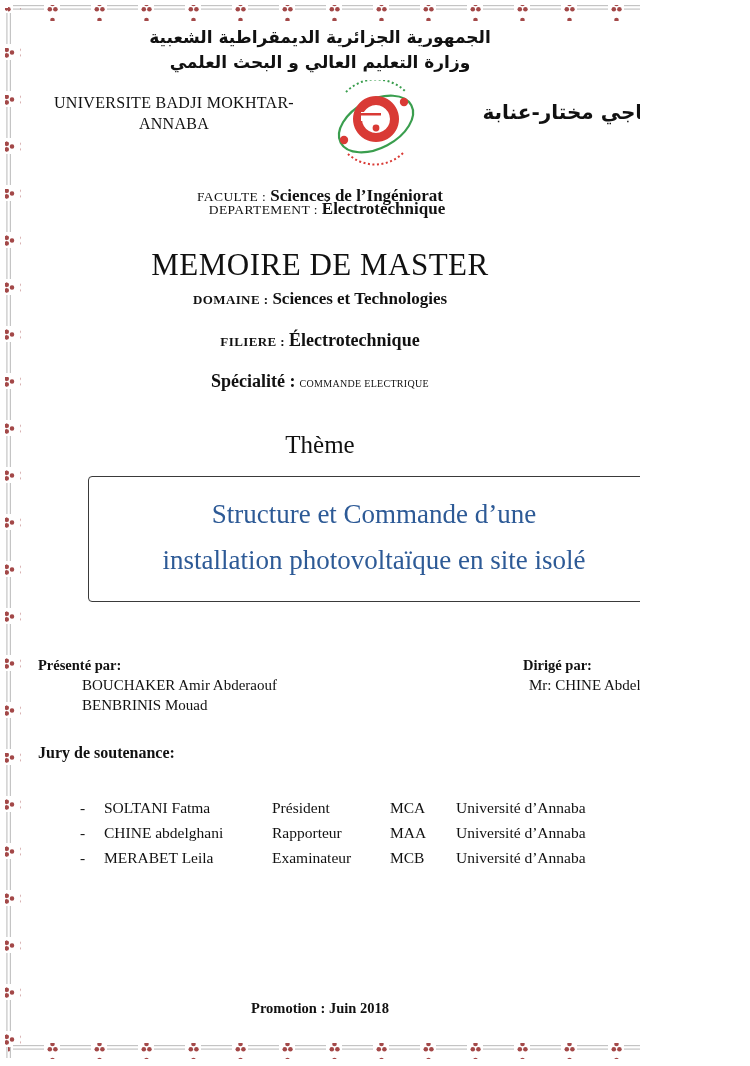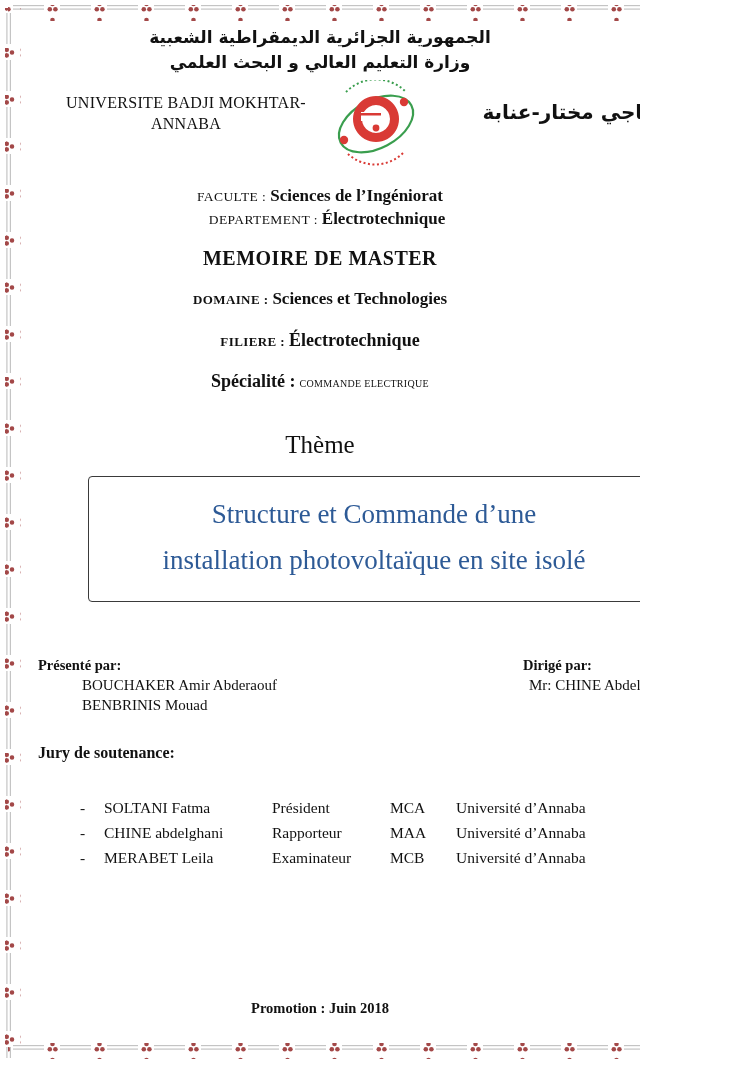--- a/index.html
+++ b/index.html
@@ -10,21 +10,21 @@
   .border-svg{position:absolute;left:0;top:0;width:750px;height:1066px;pointer-events:none;}
   .abs{position:absolute;}
   .ctr{left:0;right:0;text-align:center;}
   .ar{direction:rtl;font-family:"DejaVu Sans","Liberation Serif",serif;}
   .arabic-top{font-size:17px;font-weight:bold;letter-spacing:.2px;}
   .univ-en{font-size:16px;line-height:21px;text-align:center;letter-spacing:.3px;}
   .univ-ar{font-size:20px;font-weight:bold;text-align:right;}
   .line-label{font-size:13.5px;letter-spacing:.4px;}
   .line-label-bold{font-size:13px;font-weight:bold;letter-spacing:.4px;}
   .line-value{font-size:17px;font-weight:bold;}
-  .memoire{font-size:20px;font-weight:bold;letter-spacing:.5px;}
+  .memoire{font-size:31px;font-weight:normal;letter-spacing:.5px;}
   .theme{font-size:25px;}
   .title-box{
     left:88px;top:476px;width:572px;height:126px;border:1.6px solid #3a3a3a;
     border-radius:4px;box-sizing:border-box;text-align:center;padding-top:14px;
   }
   .title-line{font-size:27px;line-height:46px;color:#2d5a96;}
   .small-bold{font-size:14.5px;font-weight:bold;}
   .body-txt{font-size:15px;margin-left:44px;}
   .jury-head{font-size:16px;font-weight:bold;}
   .jury-row{position:absolute;left:80px;width:600px;display:flex;font-size:15.5px;}
@@ -61,21 +61,21 @@
     </defs>
     <rect x="8" y="5" width="734" height="16" fill="url(#bh)"></rect>
     <rect x="8" y="1043" width="734" height="16" fill="url(#bh)"></rect>
     <rect x="5" y="8" width="16" height="1050" fill="url(#bv)"></rect>
     <rect x="727" y="8" width="16" height="1050" fill="url(#bv)"></rect>
   </svg>
 
   <div class="abs ctr ar arabic-top" style="top:27px;">الجمهورية الجزائرية الديمقراطية الشعبية</div>
   <div class="abs ctr ar arabic-top" style="top:52px;">وزارة التعليم العالي و البحث العلمي</div>
 
-  <div class="abs left-col univ-en" style="top:92px;left:36px;width:300px;">
+  <div class="abs left-col univ-en" style="top:92px;left:24px;width:300px;">
     <div>UNIVERSITE BADJI MOKHTAR-</div>
     <div>ANNABA</div>
   </div>
 
   <svg class="abs" style="left:330px;top:80px;" width="92" height="92" viewBox="0 0 92 92" xmlns="http://www.w3.org/2000/svg">
     <g transform="rotate(-28 46 44)">
       <ellipse cx="46" cy="44" rx="40" ry="24" fill="none" stroke="#3a9e4e" stroke-width="2.2"></ellipse>
     </g>
     <circle cx="74" cy="22" r="4.2" fill="#d93a35"></circle>
     <circle cx="14" cy="60" r="4.2" fill="#d93a35"></circle>
@@ -86,21 +86,21 @@
     <path d="M16 12 a 42 42 0 0 1 60 0" fill="none" stroke="#3a9e4e" stroke-width="2" stroke-dasharray="2 2.5"></path>
     <path d="M18 74 a 40 40 0 0 0 56 -2" fill="none" stroke="#d93a35" stroke-width="2" stroke-dasharray="2 2.5"></path>
   </svg>
 
   <div class="abs ar univ-ar" style="top:100px;left:440px;width:275px;">جامعة باجي مختار-عنابة</div>
 
   <div class="abs ctr" style="top:186px;">
     <span class="line-label">FACULTE :</span>
     <span class="line-value">Sciences de l’Ingéniorat</span>
   </div>
-  <div class="abs ctr" style="top:209px;padding-left:14px;">
+  <div class="abs ctr" style="top:199px;padding-left:14px;">
     <span class="line-label">DEPARTEMENT :</span>
     <span class="line-value">Électrotechnique</span>
   </div>
 
   <div class="abs ctr memoire" style="top:247px;">MEMOIRE DE MASTER</div>
 
   <div class="abs ctr" style="top:289px;">
     <span class="line-label-bold">DOMAINE :</span>
     <span class="line-value">Sciences et Technologies</span>
   </div>

